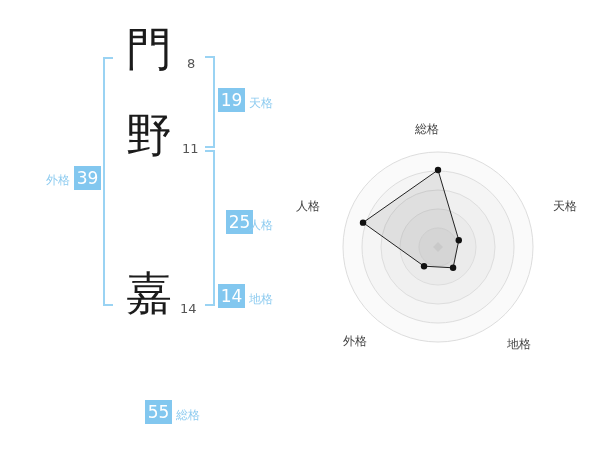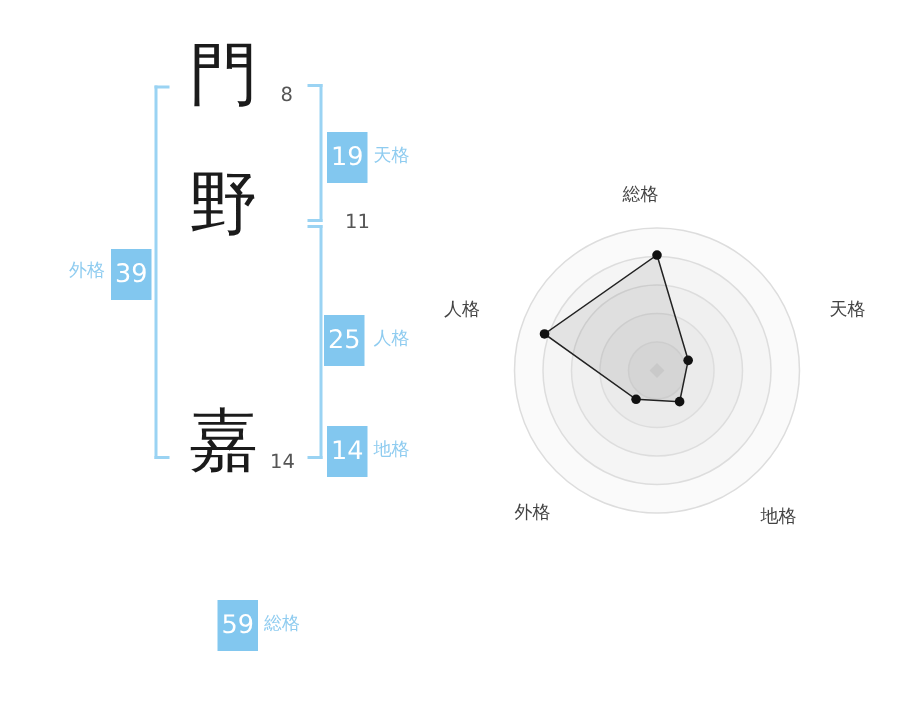--- a/index.html
+++ b/index.html
@@ -4,58 +4,58 @@
 <style>
   html,body{margin:0;padding:0;}
   body{
     width:600px;height:470px;background:#ffffff;position:relative;overflow:hidden;
     font-family:"DejaVu Sans","Liberation Sans",sans-serif;
   }
   .abs{position:absolute;}
   .kanji{font-size:46px;color:#1b1b1b;line-height:1;}
   .strokes{font-size:13px;color:#555;}
   .vbox{
-    width:27px;height:34px;background:#82C7EF;color:#ffffff;font-size:17px;
+    width:27px;height:24px;background:#82C7EF;color:#ffffff;font-size:17px;
     display:flex;align-items:center;justify-content:center;
   }
   .vlabel{font-size:12px;color:#8FCCF0;white-space:nowrap;}
   .bracket{width:8px;}
   .bracket.bleft{border-left:2px solid #9AD3F3;border-top:2px solid #9AD3F3;border-bottom:2px solid #9AD3F3;}
   .bracket.bright{border-right:2px solid #9AD3F3;border-top:2px solid #9AD3F3;border-bottom:2px solid #9AD3F3;}
   .radar-label{font-size:12px;color:#444;white-space:nowrap;}
 </style>
 </head>
 <body>
 
 <div class="abs kanji" style="left:126px;top:26px;">門</div>
 <div class="abs strokes" style="left:187px;top:56px;">8</div>
 
 <div class="abs kanji" style="left:126px;top:112px;">野</div>
-<div class="abs strokes" style="left:182px;top:141px;margin-left:48px;">11</div>
+<div class="abs strokes" style="left:182px;top:141px;">11</div>
 
 <div class="abs kanji" style="left:126px;top:270px;">嘉</div>
 <div class="abs strokes" style="left:180px;top:301px;">14</div>
 
 <div class="abs bracket bleft" style="left:103px;top:57px;height:245px;"></div>
 <div class="abs bracket bright" style="left:205px;top:56px;height:88px;"></div>
 <div class="abs bracket bright" style="left:205px;top:150px;height:152px;"></div>
 
 <div class="abs vlabel" style="left:30px;top:172px;width:40px;text-align:right;">外格</div>
 <div class="abs vbox" style="left:74px;top:166px;">39</div>
 
 <div class="abs vbox" style="left:218px;top:88px;">19</div>
 <div class="abs vlabel" style="left:249px;top:95px;">天格</div>
 
-<div class="abs vbox" style="left:216px;top:210px;">25</div>
+<div class="abs vbox" style="left:226px;top:210px;">25</div>
 <div class="abs vlabel" style="left:249px;top:217px;">人格</div>
 
 <div class="abs vbox" style="left:218px;top:284px;">14</div>
 <div class="abs vlabel" style="left:249px;top:291px;">地格</div>
 
-<div class="abs vbox" style="left:145px;top:400px;">59</div>
+<div class="abs vbox" style="left:145px;top:400px;">55</div>
 <div class="abs vlabel" style="left:176px;top:407px;">総格</div>
 
 <svg class="abs" style="left:338px;top:147px;" width="200" height="200" viewBox="0 0 200 200">
     <circle cx="100" cy="100" r="95" fill="rgba(0,0,0,0.018)" stroke="#dddddd" stroke-width="1"></circle>
     <circle cx="100" cy="100" r="76" fill="rgba(0,0,0,0.018)" stroke="#dddddd" stroke-width="1"></circle>
     <circle cx="100" cy="100" r="57" fill="rgba(0,0,0,0.018)" stroke="#dddddd" stroke-width="1"></circle>
     <circle cx="100" cy="100" r="38" fill="rgba(0,0,0,0.018)" stroke="#dddddd" stroke-width="1"></circle>
     <circle cx="100" cy="100" r="19" fill="rgba(0,0,0,0.018)" stroke="#dddddd" stroke-width="1"></circle>
     <polygon points="100.0,23.0 120.8,93.2 115.1,120.8 86.0,119.2 25.0,75.6" fill="rgba(0,0,0,0.07)" stroke="#222222" stroke-width="1"></polygon>
     <circle cx="100" cy="23.049999999999997" r="3.2" fill="#111111"></circle>

